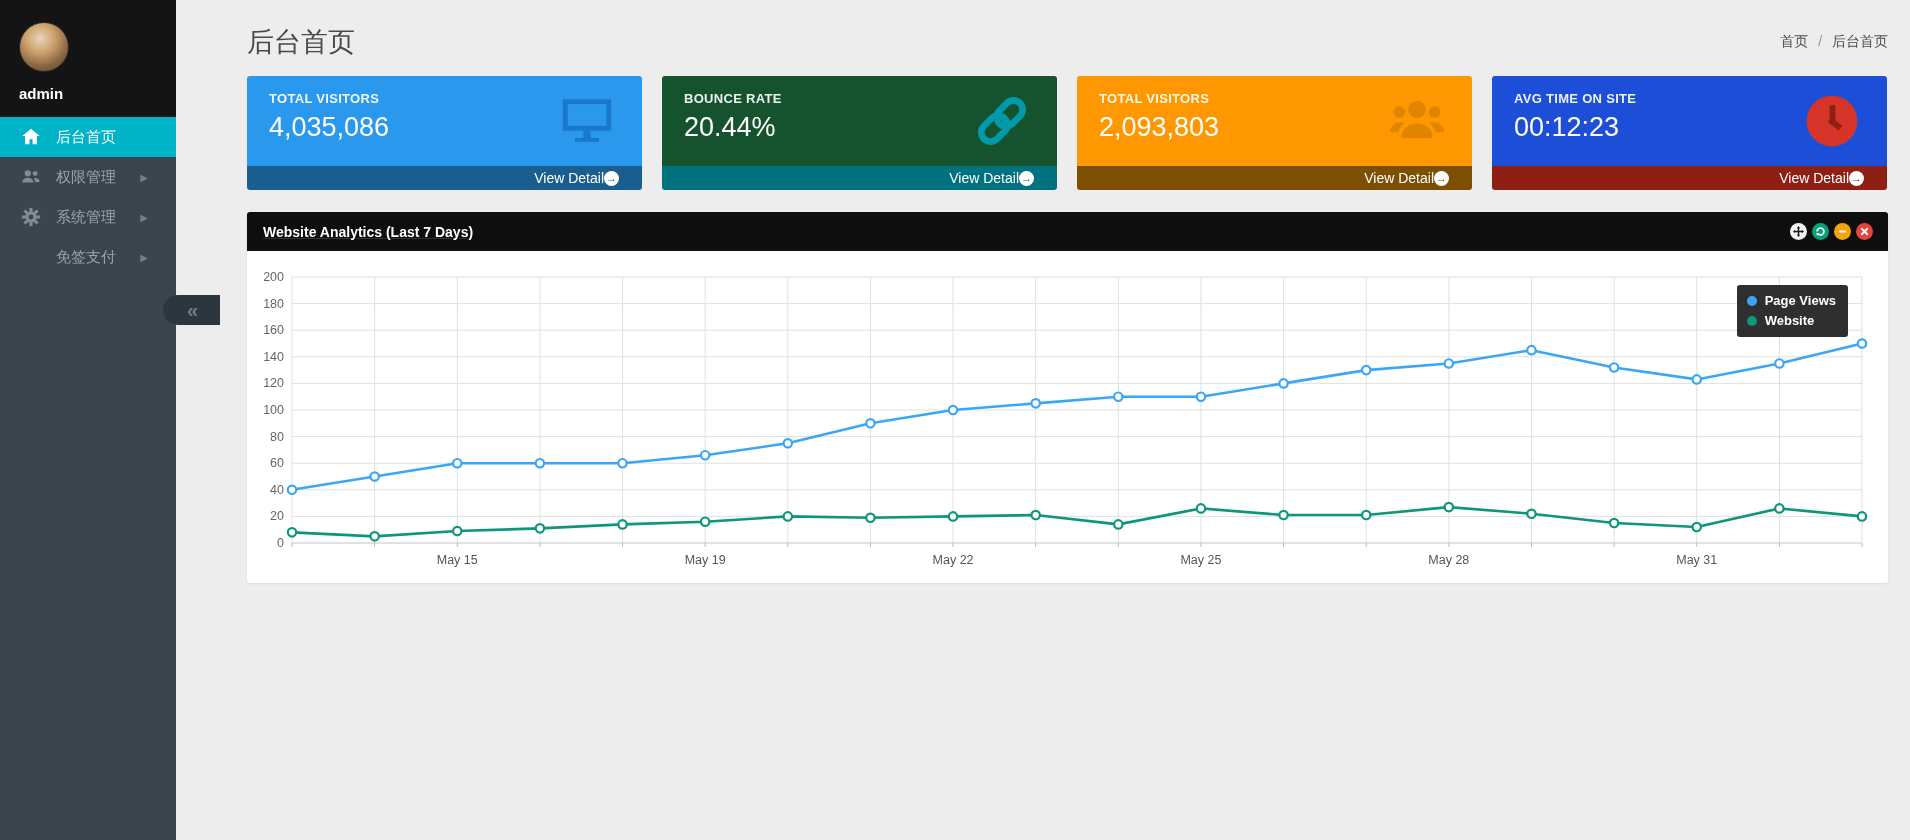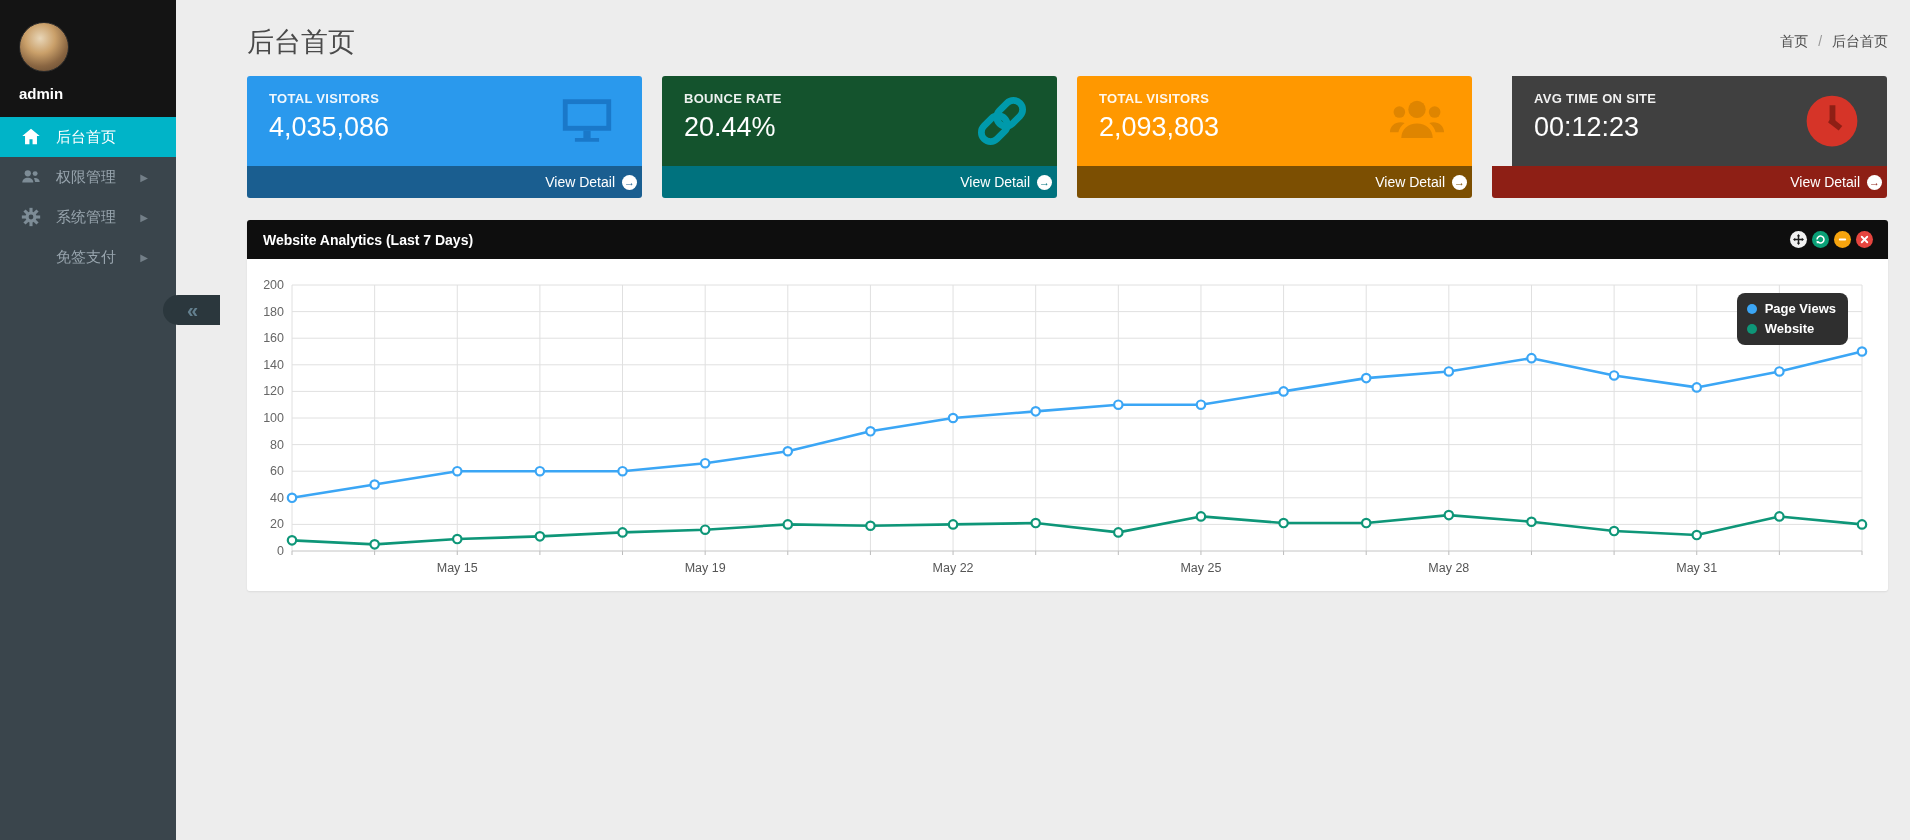--- a/index.html
+++ b/index.html
@@ -33,39 +33,39 @@
   .breadcrumb a { color:#4d4d4d; text-decoration:none; }
 
   
   .cards { display:flex; gap:20px; width:1641px; margin-bottom:22px; }
   .card { width:395px; border-radius:3px; overflow:hidden; color:#fff; }
   .card-body { height:90px; padding:15px 22px 0 22px; position:relative; }
   .card-label { font-size:13px; font-weight:bold; letter-spacing:.3px; opacity:.92; }
   .card-value { font-size:27px; font-weight:500; margin-top:6px; }
   .card-icon { position:absolute; right:26px; top:16px; width:58px; height:58px; }
   .card-icon svg { width:100%; height:100%; }
-  .card-footer { height:32px; display:flex; align-items:center; justify-content:flex-end; gap:7px;
-                 padding-right:5px; font-size:14px; cursor:pointer; }
+  .card-footer { height:24px; display:flex; align-items:center; justify-content:flex-end; 
+                 padding-right:23px; font-size:14px; cursor:pointer; }
   .go-icon { width:15px; height:15px; border-radius:50%; background:#fff; display:inline-flex;
              align-items:center; justify-content:center; }
   .go-arrow { font-size:11px; line-height:1; font-weight:bold; }
 
   
-  .panel { width:1641px; border-radius:3px; overflow:hidden; box-shadow:0 1px 2px rgba(0,0,0,.08); }
+  .panel { width:1641px; border-radius:3px; overflow:hidden; box-shadow:0 1px 2px rgba(0,0,0,.08);text-decoration:underline; }
   .panel-header { height:39px; background:#0e0e0e; color:#fff; display:flex; align-items:center;
                   justify-content:space-between; padding:0 15px 0 16px; }
   .panel-title { font-size:14px; font-weight:bold; }
   .panel-tools { display:flex; gap:5px; }
   .tool-btn { width:17px; height:17px; border-radius:50%; border:none; display:inline-flex;
               align-items:center; justify-content:center; cursor:pointer; padding:0; }
   .tool-btn svg { width:11px; height:11px; display:block; }
   .panel-body { position:relative; height:332px; background:#fff; }
   svg text { font-family:"Liberation Sans", sans-serif; }
 
-  .legend { position:absolute; top:34px; right:40px; background:#2f2f2f; border-radius:8px;
+  .legend { position:absolute; top:34px; right:40px; background:#2f2f2f; border-radius:3px;
             padding:8px 12px 9px 10px; display:flex; flex-direction:column; gap:5px; }
   .legend-item { display:flex; align-items:center; gap:8px; color:#fff; font-size:13px; font-weight:bold;
                  white-space:nowrap; cursor:pointer; }
   .legend-dot { width:10px; height:10px; border-radius:50%; }
 </style>
 </head>
 <body>
 
 <aside class="sidebar">
   <div class="profile">
@@ -201,21 +201,21 @@
       </div>
       <div class="card-footer" style="background: rgb(124, 79, 2);">
         <span>View Detail</span>
         <span class="go-icon">
             <span class="go-arrow" style="color: rgb(124, 79, 2);">→</span>
           </span>
       </div>
     </div>
 
     <div class="card" style="--cbody: #f33d2e; --cfoot: #8e1f15;">
-      <div class="card-body" style="background: #404040; margin-left: 20px;">
+      <div class="card-body" style="background: #1d4ed8;">
         <div class="card-label">AVG TIME ON SITE</div>
         <div class="card-value">00:12:23</div>
         <div class="card-icon" style="color: rgb(214, 52, 40);">
           <svg viewBox="0 0 24 24">
             <circle cx="12" cy="12" r="10.5" fill="currentColor"></circle>
             <path d="M11 5.5h2.4V13H11z" fill="var(--cfoot,#8e1f15)"></path>
             <path d="M11 11h5.6v2.4H11z" fill="var(--cfoot,#8e1f15)" transform="rotate(38 12 12)"></path>
           </svg>
         </div>
       </div>

